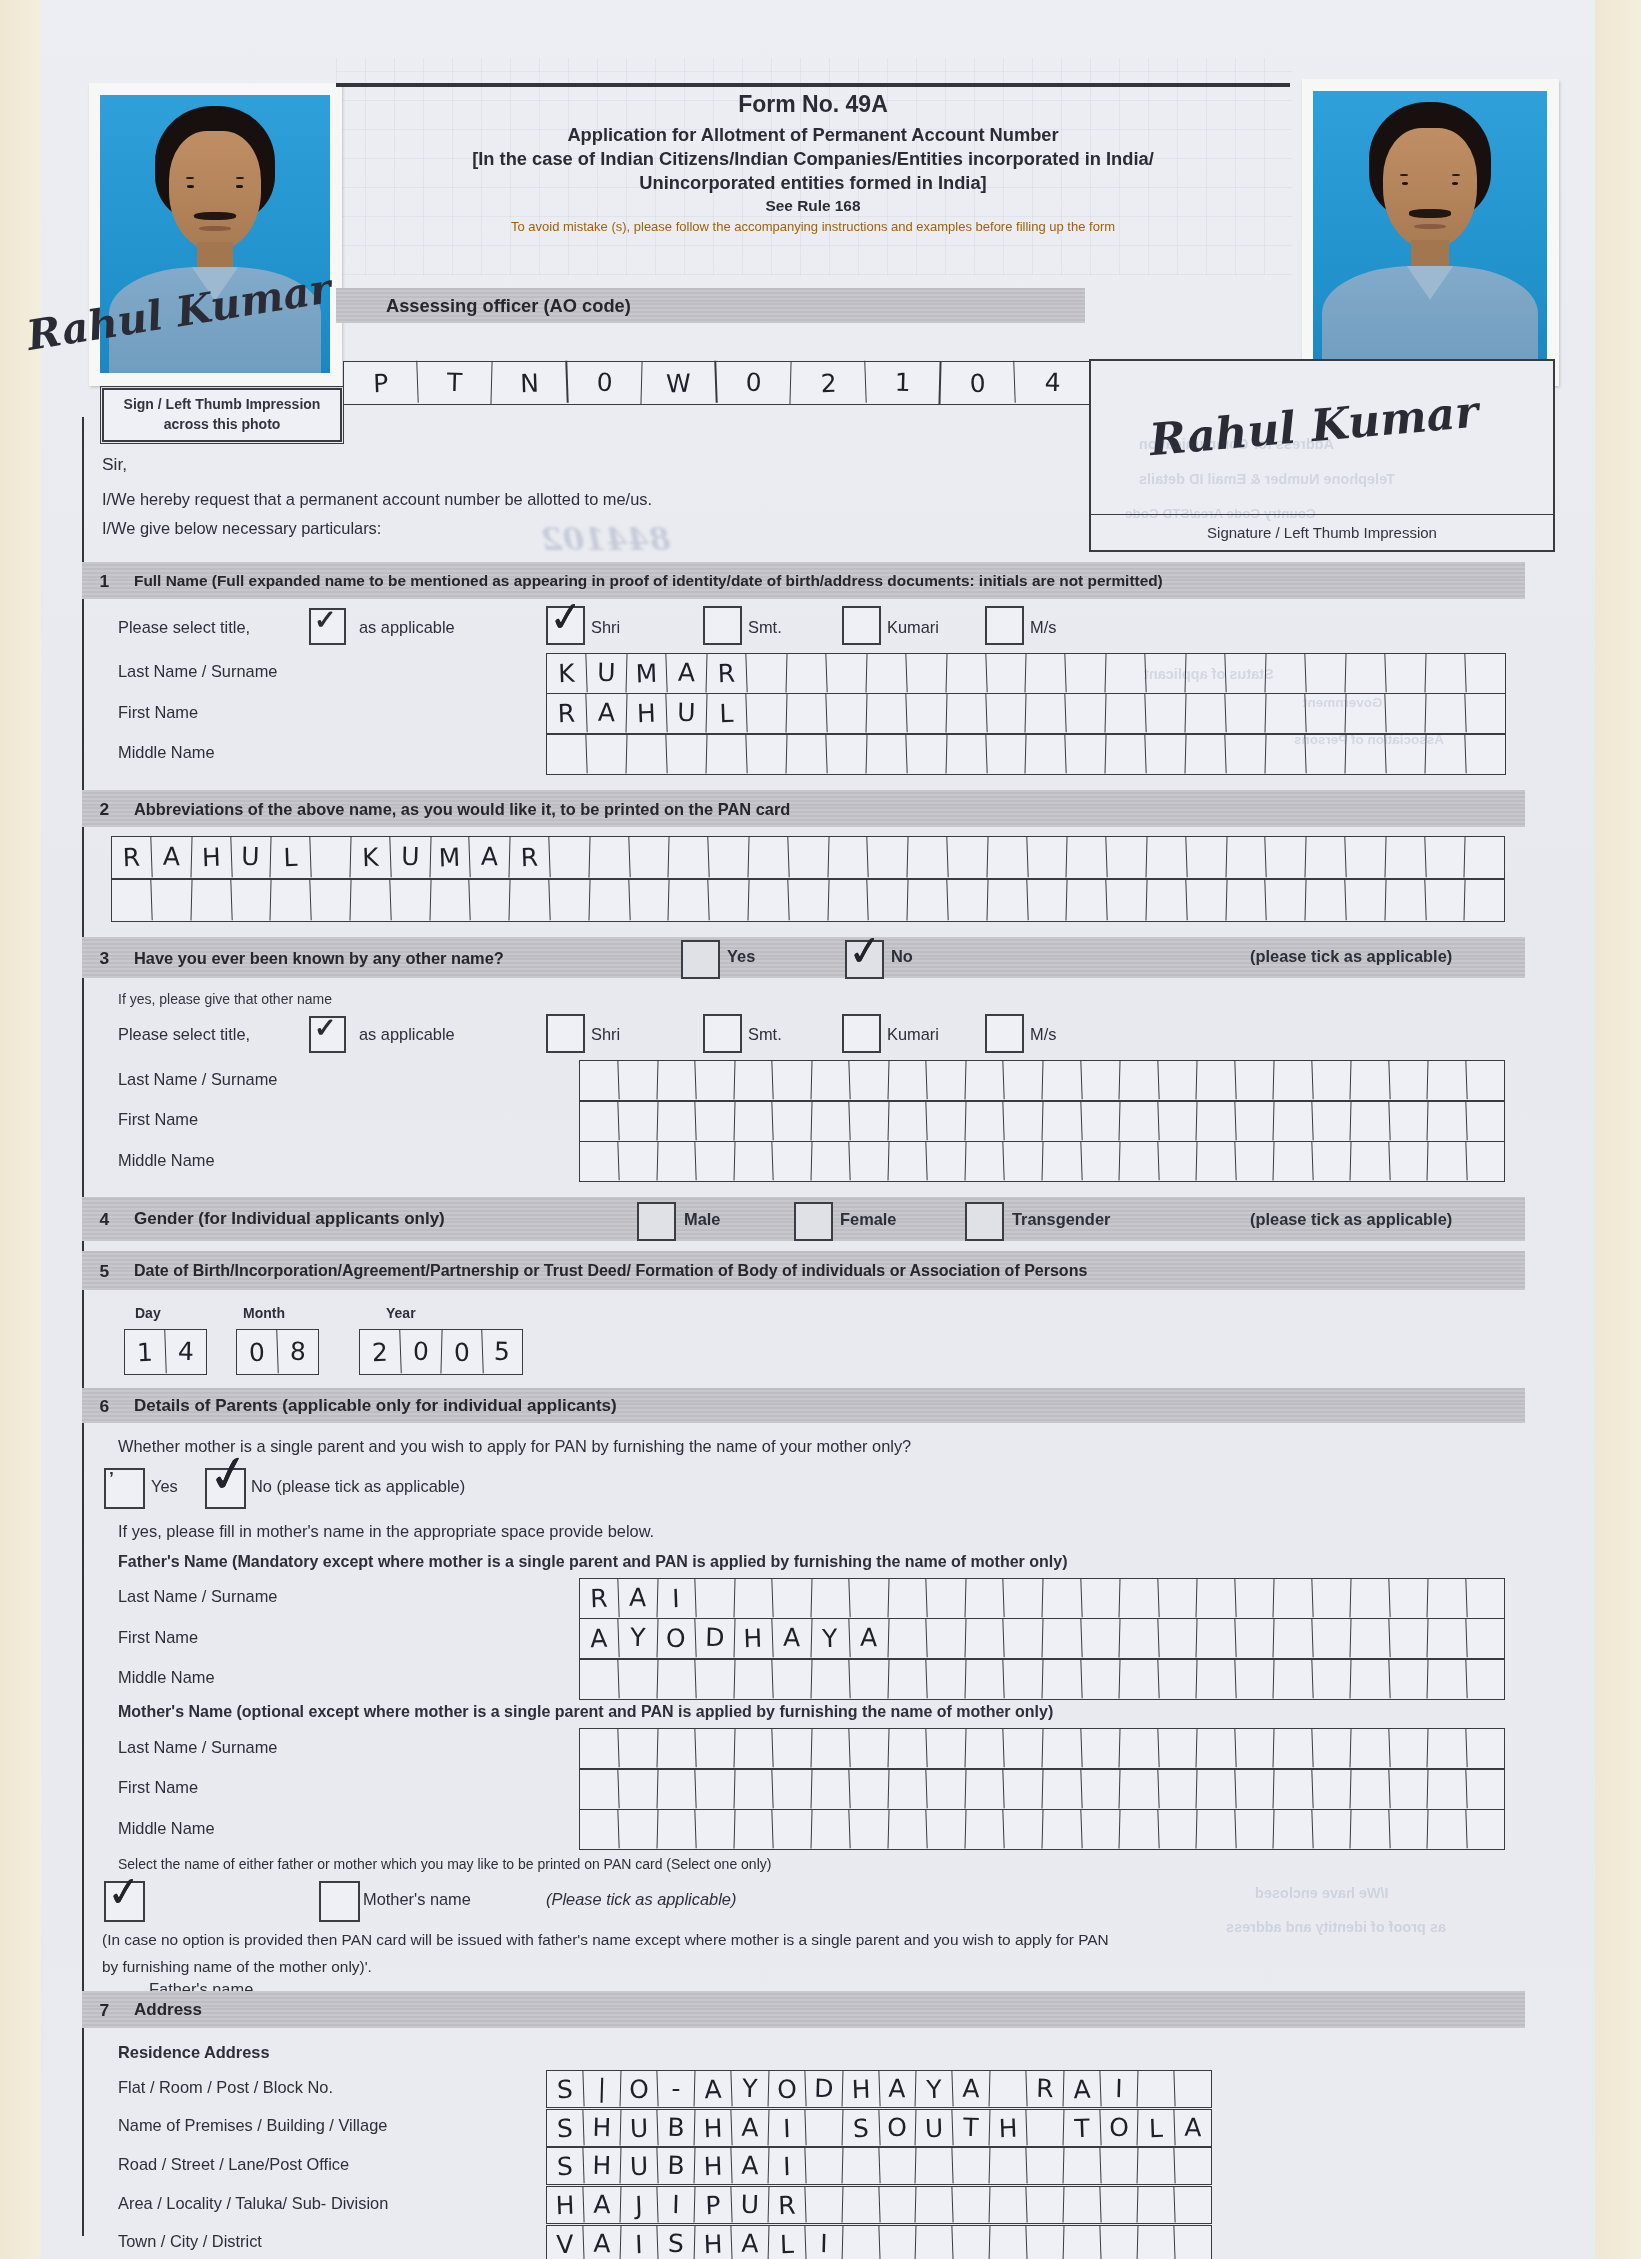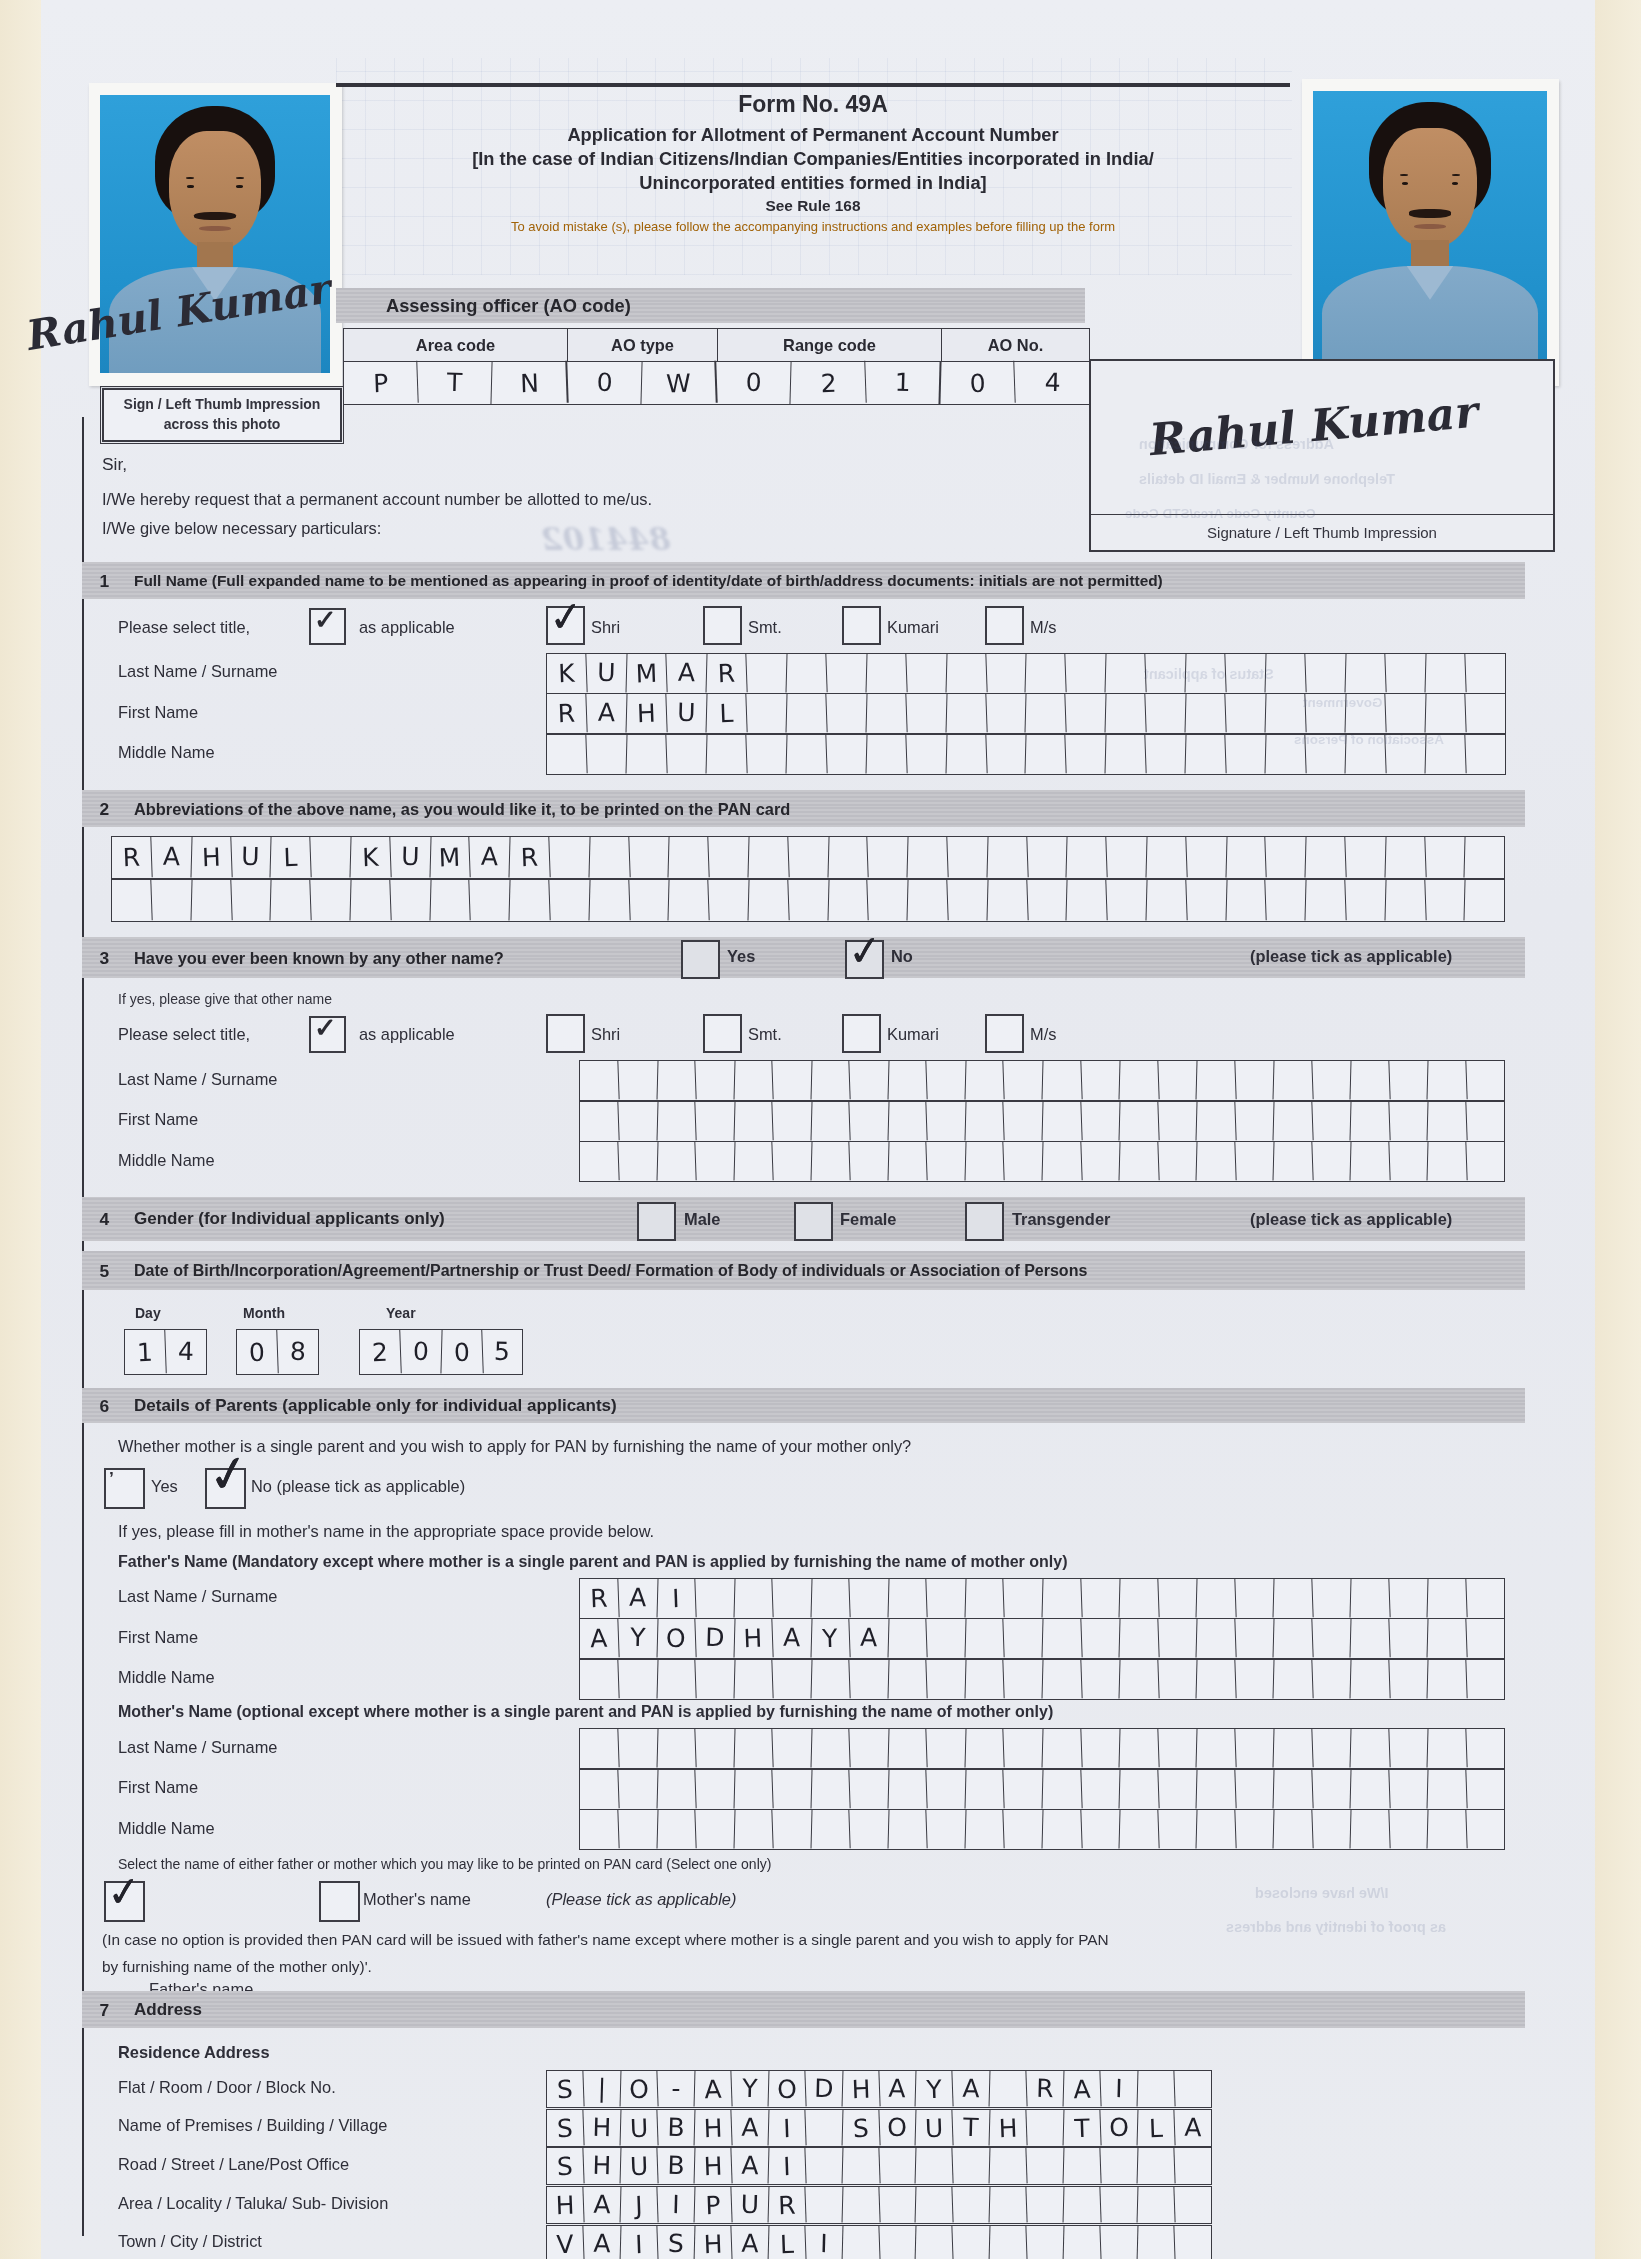--- a/index.html
+++ b/index.html
@@ -107,26 +107,20 @@
     <div class="b" style="font-size:18.3px;margin-top:5.8px">Application for Allotment of Permanent Account Number</div>
     <div class="b" style="font-size:18.3px;margin-top:1.9px">[In the case of Indian Citizens/Indian Companies/Entities incorporated in India/</div>
     <div class="b" style="font-size:18.3px;margin-top:1.9px">Unincorporated entities formed in India]</div>
     <div class="b" style="font-size:15.4px;margin-top:3.9px">See Rule 168</div>
     <div style="font-size:13px;margin-top:3.9px;color:#a16207">To avoid mistake (s), please follow the accompanying instructions and examples before filling up the form</div>
   </div>
 
   <div class="a band" style="left:336px;top:288px;width:749px;height:35px">
     <div class="ttl" style="left:50px;font-size:18.3px">Assessing officer (AO code)</div>
   </div>
-  <div class="hdrow" style="left:343px;top:328px;width:745px;height:33px">
-    <div class="hcell" style="width:223px">Area code</div>
-    <div class="hcell" style="width:149px">AO type</div>
-    <div class="hcell" style="width:223px">Range code</div>
-    <div class="hcell" style="flex:1">AO No.</div>
-  </div>
   <div class="grow ao-vals" style="left:343px;top:361px;width:745px;height:42px">
       <span class="cell">P</span>
       <span class="cell">T</span>
       <span class="cell">N</span>
       <span class="cell">0</span>
       <span class="cell">W</span>
       <span class="cell">0</span>
       <span class="cell">2</span>
       <span class="cell">1</span>
       <span class="cell">0</span>
@@ -670,21 +664,21 @@
   <div class="a ghost" style="left:1294px;top:732px;font-size:13.5px">Association of Persons</div>
   <div class="a ghost" style="left:1255px;top:1885px;font-size:14.5px">I/We have enclosed</div>
   <div class="a ghost" style="left:1226px;top:1919px;font-size:14.5px">as proof of identity and address</div>
 
   <div class="a band" style="left:82px;top:1991px;width:1443px;height:37px">
     <div class="num">7</div>
     <div class="ttl" style="font-size:17px">Address</div>
   </div>
   <div class="a lbl b" style="left:118px;top:2043px">Residence Address</div>
 
-  <div class="a lbl" style="left:118px;top:2078px">Flat / Room / Door / Block No.</div>
+  <div class="a lbl" style="left:118px;top:2078px">Flat / Room / Post / Block No.</div>
   <div class="grow" style="left:546px;top:2070px;width:664px;height:36px">
       <span class="cell">S</span>
       <span class="cell">|</span>
       <span class="cell">O</span>
       <span class="cell">-</span>
       <span class="cell">A</span>
       <span class="cell">Y</span>
       <span class="cell">O</span>
       <span class="cell">D</span>
       <span class="cell">H</span>

